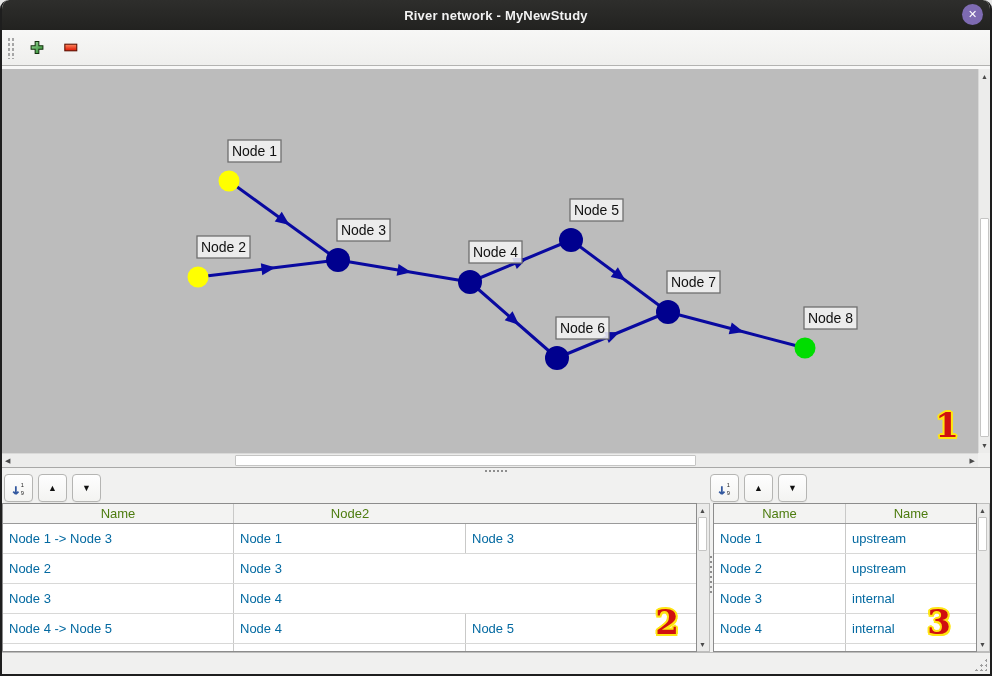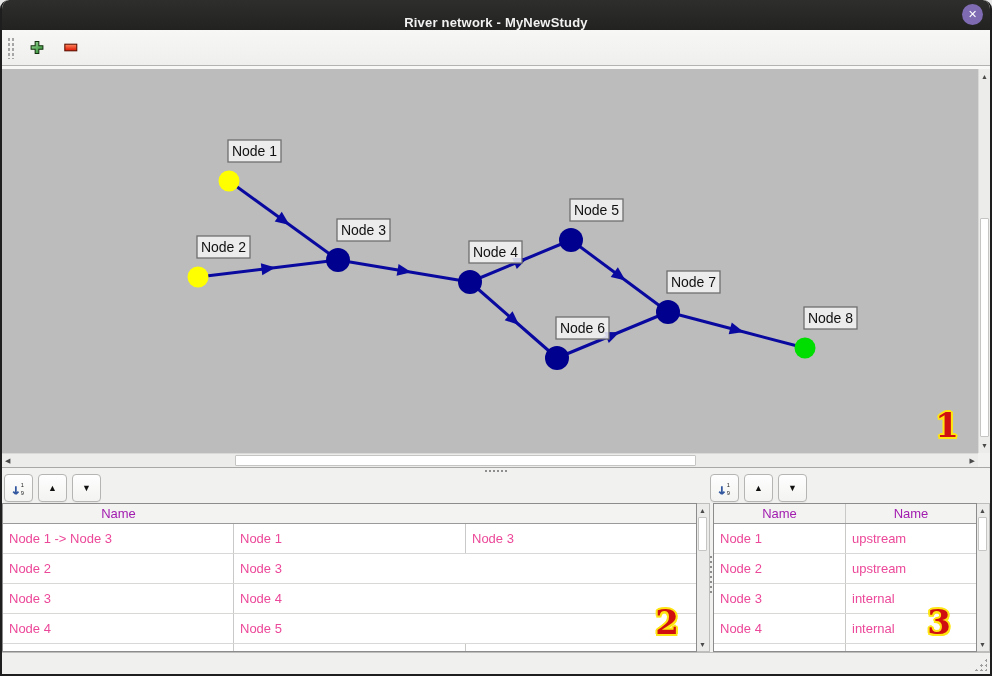--- a/index.html
+++ b/index.html
@@ -1,21 +1,21 @@
 <!DOCTYPE html>
 <html><head>
 <meta charset="utf-8">
 <style>
   html,body{margin:0;padding:0;background:#e8e8e8;font-family:"Liberation Sans",sans-serif;}
   #window{position:relative;width:992px;height:676px;box-sizing:border-box;
     border-left:2px solid #1e1e1e;border-right:2px solid #1e1e1e;border-bottom:2px solid #1e1e1e;
     border-radius:9px 9px 0 0;overflow:hidden;background:#f1f1f0;}
   
   .titlebar{position:absolute;left:0;top:0;width:988px;height:30px;background:linear-gradient(#2e2e2c,#222220);
-    display:flex;align-items:flex-end;justify-content:center;border-radius:7px 7px 0 0;}
+    display:flex;align-items:center;justify-content:center;border-radius:7px 7px 0 0;}
   .titlebar .title{color:#f2f2f2;font-size:13px;font-weight:bold;letter-spacing:.2px;}
   .close-btn{position:absolute;right:7px;top:4px;width:21px;height:21px;border-radius:50%;
     background:#7e6bb2;display:flex;align-items:center;justify-content:center;cursor:default;}
   .close-btn span{color:#fff;font-size:11px;line-height:1;}
   
   .toolbar{position:absolute;left:0;top:30px;width:988px;height:36px;
     background:linear-gradient(#f7f7f6,#efefed);border-bottom:1px solid #b3b3b1;
     display:flex;align-items:center;box-sizing:border-box;}
   .drag-handle{width:9px;height:22px;margin-left:5px;
     background-image:radial-gradient(#a6a6a6 1px,transparent 1.2px);background-size:4px 5px;}
@@ -42,25 +42,25 @@
   .btn-group{position:absolute;top:2px;display:flex;gap:5px;}
   .btn-group.left{left:2px;} .btn-group.right{left:708px;}
   .sq-btn{width:29px;height:28px;border:1px solid #b5b5b3;border-radius:4px;
     background:linear-gradient(#fefefe,#f3f3f1);display:flex;align-items:center;justify-content:center;
     font-size:9px;color:#111;box-shadow:0 1px 0 rgba(0,0,0,0.04);}
   
   .table{position:absolute;top:503px;background:#fff;border:1px solid #8c8c8c;box-sizing:border-box;overflow:hidden;}
   #branches-table{left:0;width:695px;height:149px;}
   #nodes-table{left:711px;width:264px;height:149px;}
   .thead{display:grid;height:20px;background:#f3f3f2;border-bottom:1px solid #9a9a9a;box-sizing:border-box;}
-  .thcell{display:flex;align-items:center;justify-content:center;font-size:13px;color:#a21caf;
+  .thcell{display:flex;align-items:center;justify-content:center;font-size:13px;color:#4d7c0f;
     border-right:1px solid #c9c9c8;box-sizing:border-box;}
   .thcell:last-child{border-right:none;}
   .trow{display:grid;height:30px;border-bottom:1px solid #d8d8d7;box-sizing:border-box;background:#fff;}
-  .tcell{display:flex;align-items:center;padding-left:6px;font-size:13px;color:#ec4899;
+  .tcell{display:flex;align-items:center;padding-left:6px;font-size:13px;color:#0369a1;
     border-right:1px solid #c9c9c8;box-sizing:border-box;overflow:hidden;white-space:nowrap;}
   .tcell:last-child{border-right:none;}
   .branches-grid{grid-template-columns:231px 232px 1fr;}
   .nodes-grid{grid-template-columns:132px 1fr;}
   .tscroll{position:absolute;top:503px;width:13px;height:149px;background:#ebebea;border:1px solid #bdbdbc;border-left:none;box-sizing:border-box;}
   #branches-scroll{left:695px;} #nodes-scroll{left:975px;}
   .tthumb{position:absolute;left:1px;top:13px;width:9px;height:34px;background:#fff;border:1px solid #c5c5c4;border-radius:1px;box-sizing:border-box;}
   .dots-v{position:absolute;left:708px;top:556px;width:2px;height:38px;
     background:repeating-linear-gradient(180deg,#8e8e8e 0 2px,transparent 2px 5px);}
   
@@ -221,36 +221,38 @@
       </button>
       <button class="sq-btn">
         <span>▼</span>
       </button>
     </div>
   </div>
 
   <div class="table" id="branches-table">
     <div class="thead branches-grid">
       <div class="thcell">Name</div>
+      <div class="thcell">Node2</div>
     </div>
     <div id="branches-body">
         <div class="trow branches-grid">
           <div class="tcell">Node 1 -&gt; Node 3</div>
           <div class="tcell">Node 1</div>
           <div class="tcell">Node 3</div>
         </div>
         <div class="trow branches-grid">
           <div class="tcell">Node 2</div>
           <div class="tcell">Node 3</div>
         </div>
         <div class="trow branches-grid">
           <div class="tcell">Node 3</div>
           <div class="tcell">Node 4</div>
         </div>
         <div class="trow branches-grid">
+          <div class="tcell">Node 4 -&gt; Node 5</div>
           <div class="tcell">Node 4</div>
           <div class="tcell">Node 5</div>
         </div>
         <div class="trow branches-grid">
           <div class="tcell"></div>
           <div class="tcell"></div>
           <div class="tcell"></div>
         </div>
       </div>
   </div>

